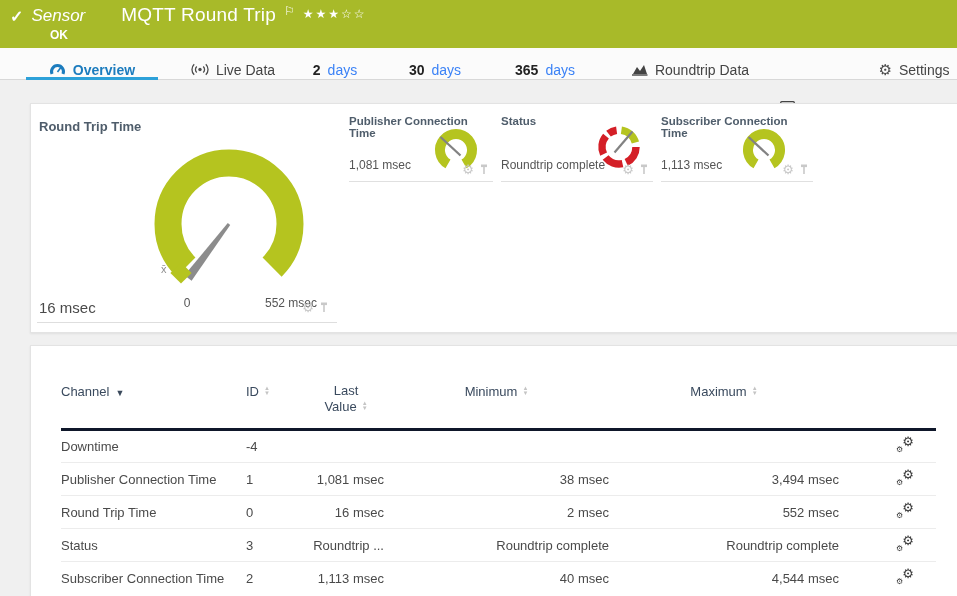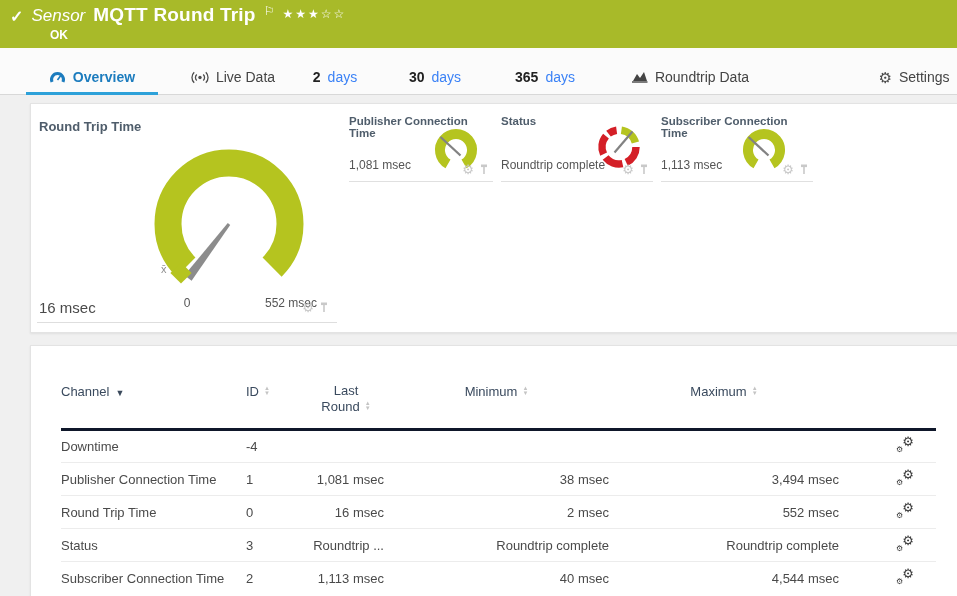--- a/index.html
+++ b/index.html
@@ -5,27 +5,27 @@
   * { margin:0; padding:0; box-sizing:border-box; }
   html,body { background:#e9e9e9; }
   body { font-family:"Liberation Sans", sans-serif; }
   .screen { position:relative; width:957px; height:596px; background:#f0f0f0; overflow:hidden; }
 
   
   .topbar { position:absolute; left:0; top:0; width:957px; height:48px; background:#a8ba29; color:#fff; }
   .topbar-line { position:absolute; left:10px; top:4px; display:flex; align-items:baseline; gap:8px; white-space:nowrap; }
   .check { font-size:16px; font-weight:bold; position:relative; top:1px; }
   .kind { font-style:italic; font-size:17px; }
-  .sensor-title { font-size:19px; font-weight:bold; letter-spacing:.2px; }
+  .sensor-title { font-size:19px; font-weight:normal; letter-spacing:.2px;margin-left:28px; }
   .flag { font-size:12px; position:relative; top:-6px; }
   .stars { font-size:12px; letter-spacing:2px; position:relative; top:-3px; }
   .ok { position:absolute; left:50px; top:28px; font-size:12px; font-weight:bold; }
 
   
-  .tabs { position:absolute; left:0; top:48px; width:957px; height:47px; background:#fbfbfb; border-bottom:1px solid #d8d8d8; }
+  .tabs { position:absolute; left:0; top:48px; width:957px; height:32px; background:#fbfbfb; border-bottom:1px solid #d8d8d8; }
   .tab { position:absolute; top:0; height:100%; display:flex; align-items:center; justify-content:center; gap:7px; padding-top:12px; font-size:14px; color:#444; cursor:pointer; white-space:nowrap; }
   .tab b { font-weight:bold; color:#222; }
   .tab .t-days { color:#3b82f6; }
   .tab.active { color:#1c7cbe; font-weight:bold; }
   .tab.active::after { content:""; position:absolute; left:0; right:0; bottom:-1px; height:3px; background:#2da1d9; }
   .tab-overview { left:26px;  width:132px; }
   .tab-livedata { left:178px; width:110px; }
   .tab-2days    { left:303px; width:64px; }
   .tab-30days   { left:398px; width:74px; }
   .tab-365days  { left:503px; width:84px; }
@@ -258,21 +258,21 @@
             <span>Channel</span><span class="sort-active">▼</span>
           </th>
           <th class="th-id">
             <span>ID</span><span class="sort-pair">
                 <span>▲</span>
                 <span>▼</span>
               </span>
           </th>
           <th class="th-last">
             <div>Last</div>
-            <div><span>Round</span><span class="sort-pair">
+            <div><span>Value</span><span class="sort-pair">
                   <span>▲</span>
                   <span>▼</span>
                 </span></div>
           </th>
           <th class="th-min">
             <span>Minimum</span><span class="sort-pair">
                 <span>▲</span>
                 <span>▼</span>
               </span>
           </th>

